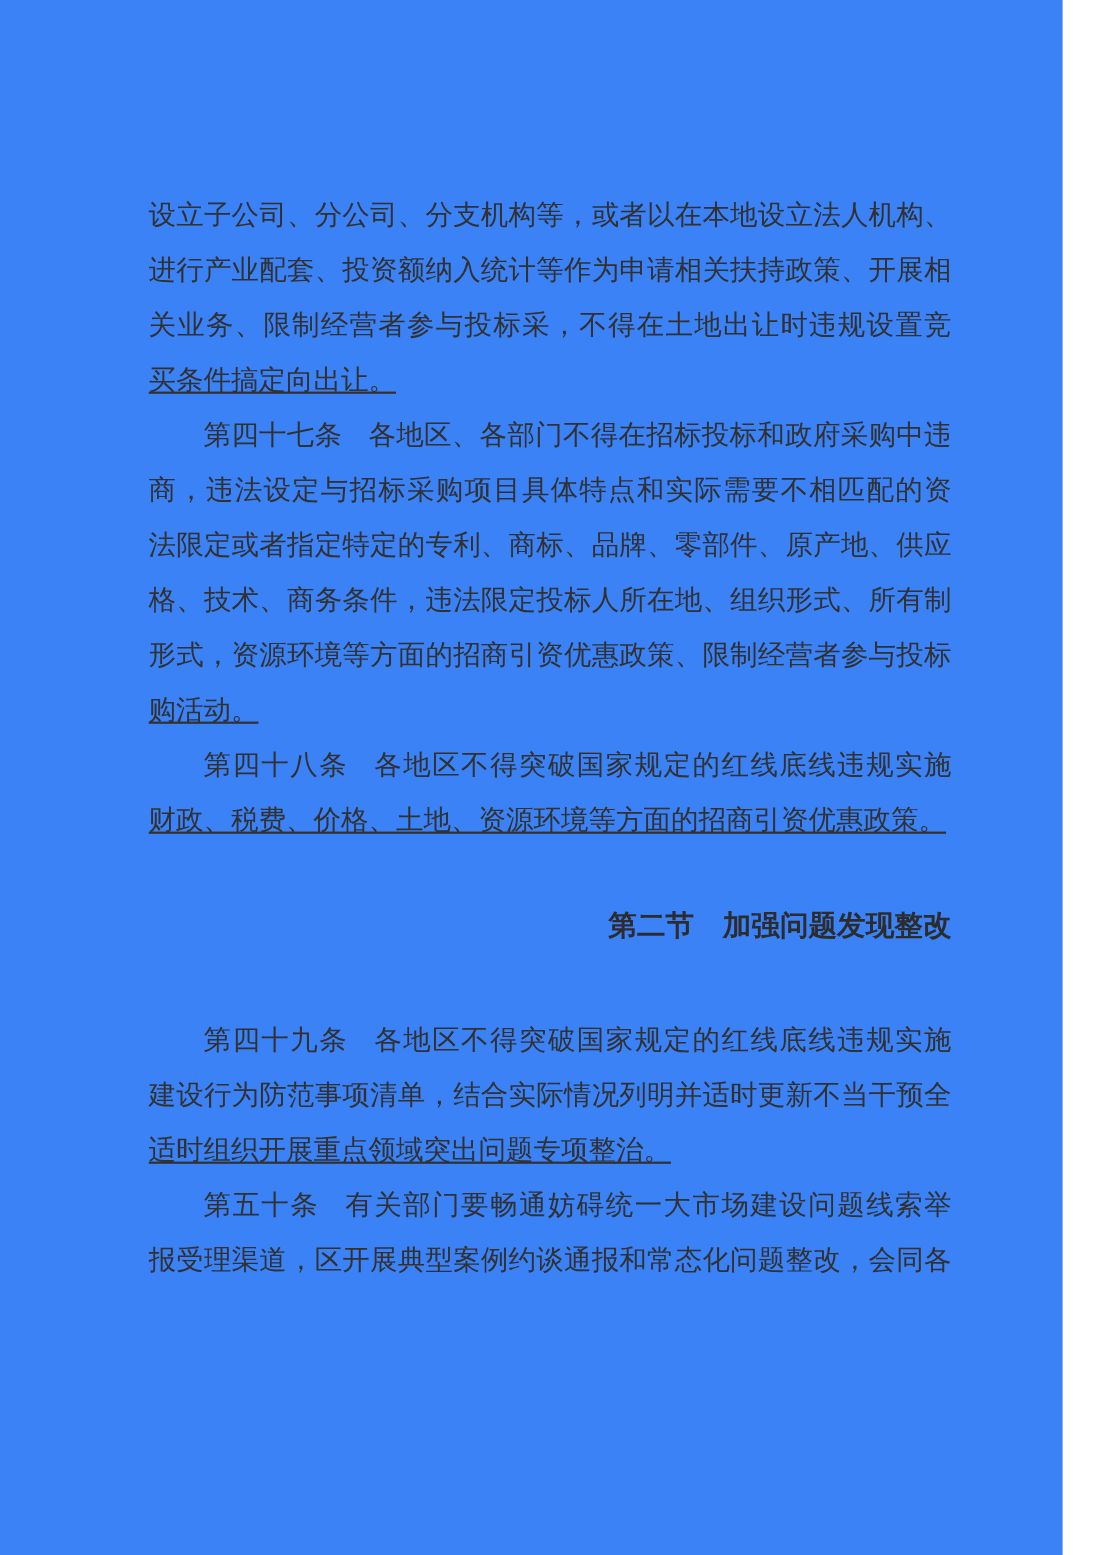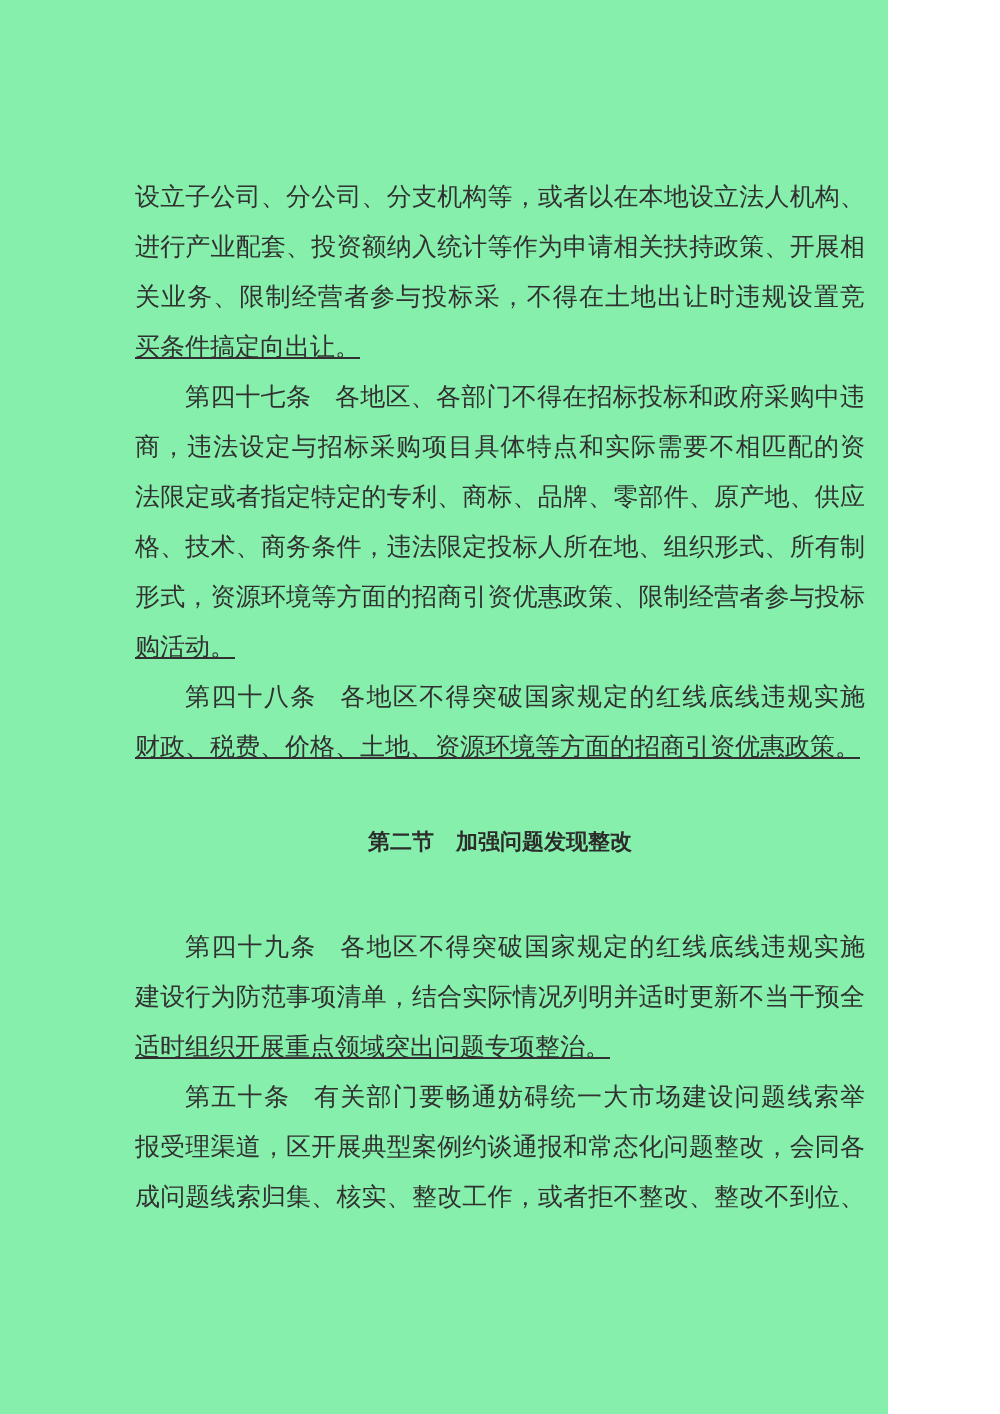--- a/index.html
+++ b/index.html
@@ -3,23 +3,23 @@
 <meta charset="utf-8">
 <style>
   * { margin: 0; padding: 0; box-sizing: border-box; }
   html, body { width: 1000px; }
   body {
     background: #ffffff;
     font-family: "Liberation Serif", "DejaVu Serif", serif;
   }
   .page {
     position: relative;
-    width: 888px;
+    width: 966px;
     height: 1414px;
-    background: #86efac;
+    background: #3b82f6;
     overflow: hidden;
   }
   .doc {
     position: absolute;
     left: 135px;
     top: 172px;
     width: 730px;
     font-size: 25px;
     line-height: 50px;
     color: #313131;
@@ -38,23 +38,23 @@
   }
   .line.indent { text-indent: 2em; }
   .lead {
     font-weight: normal;
     margin-right: 0.95em;
   }
   .heading {
     height: 50px;
     margin-top: 45px;
     margin-bottom: 55px;
-    font-size: 22px;
+    font-size: 26px;
     font-weight: bold;
-    text-align: center;
+    text-align: right;
     color: #2c2c2c;
     overflow: hidden;
   }
   .heading .gap { margin-left: 1em; }
 </style>
 </head>
 <body>
 
 <div class="page">
   <div class="doc">
@@ -75,16 +75,15 @@
     <p class="line last">财政、税费、价格、土地、资源环境等方面的招商引资优惠政策。</p>
 
     <h2 class="heading"><span>第二节</span><span class="gap">加强问题发现整改</span></h2>
 
     <p class="line indent"><span class="lead">第四十九条</span><span>各地区不得突破国家规定的红线底线违规实施</span></p>
     <p class="line">建设行为防范事项清单，结合实际情况列明并适时更新不当干预全</p>
     <p class="line last">适时组织开展重点领域突出问题专项整治。</p>
 
     <p class="line indent"><span class="lead">第五十条</span><span>有关部门要畅通妨碍统一大市场建设问题线索举</span></p>
     <p class="line">报受理渠道，区开展典型案例约谈通报和常态化问题整改，会同各地</p>
-    <p class="line">成问题线索归集、核实、整改工作，或者拒不整改、整改不到位、</p>
 
   </div>
 </div>
 
 </body></html>

